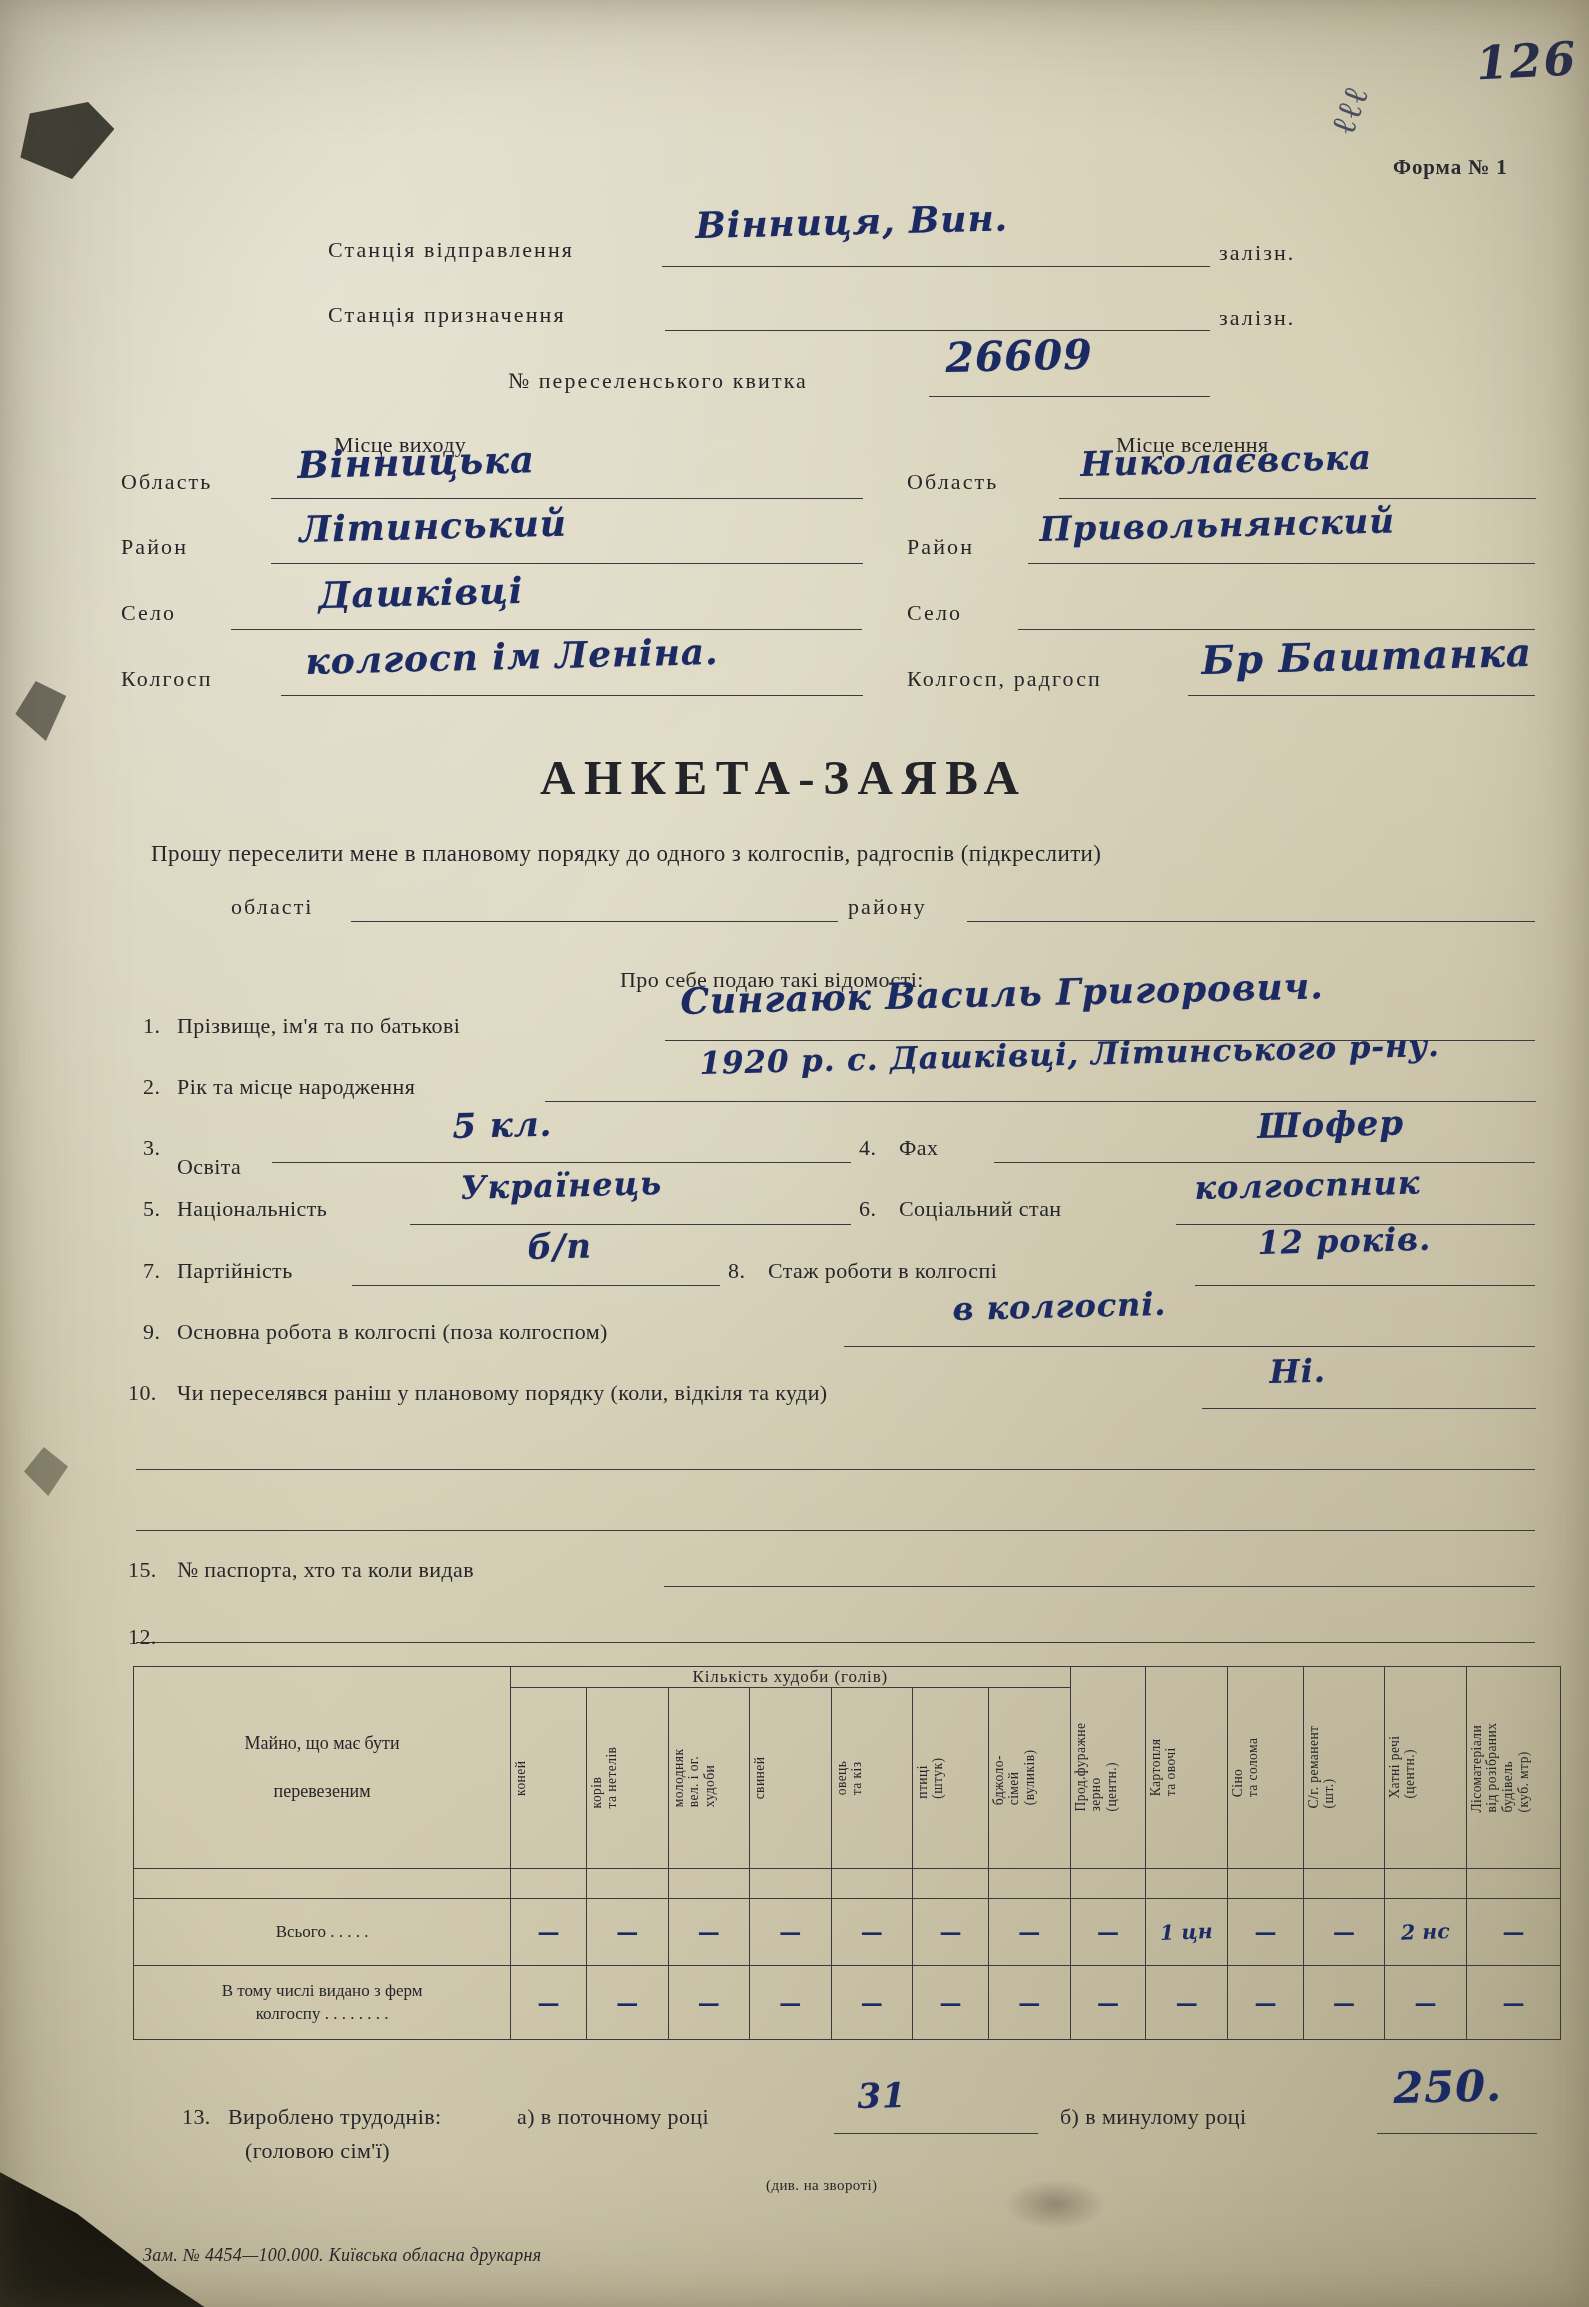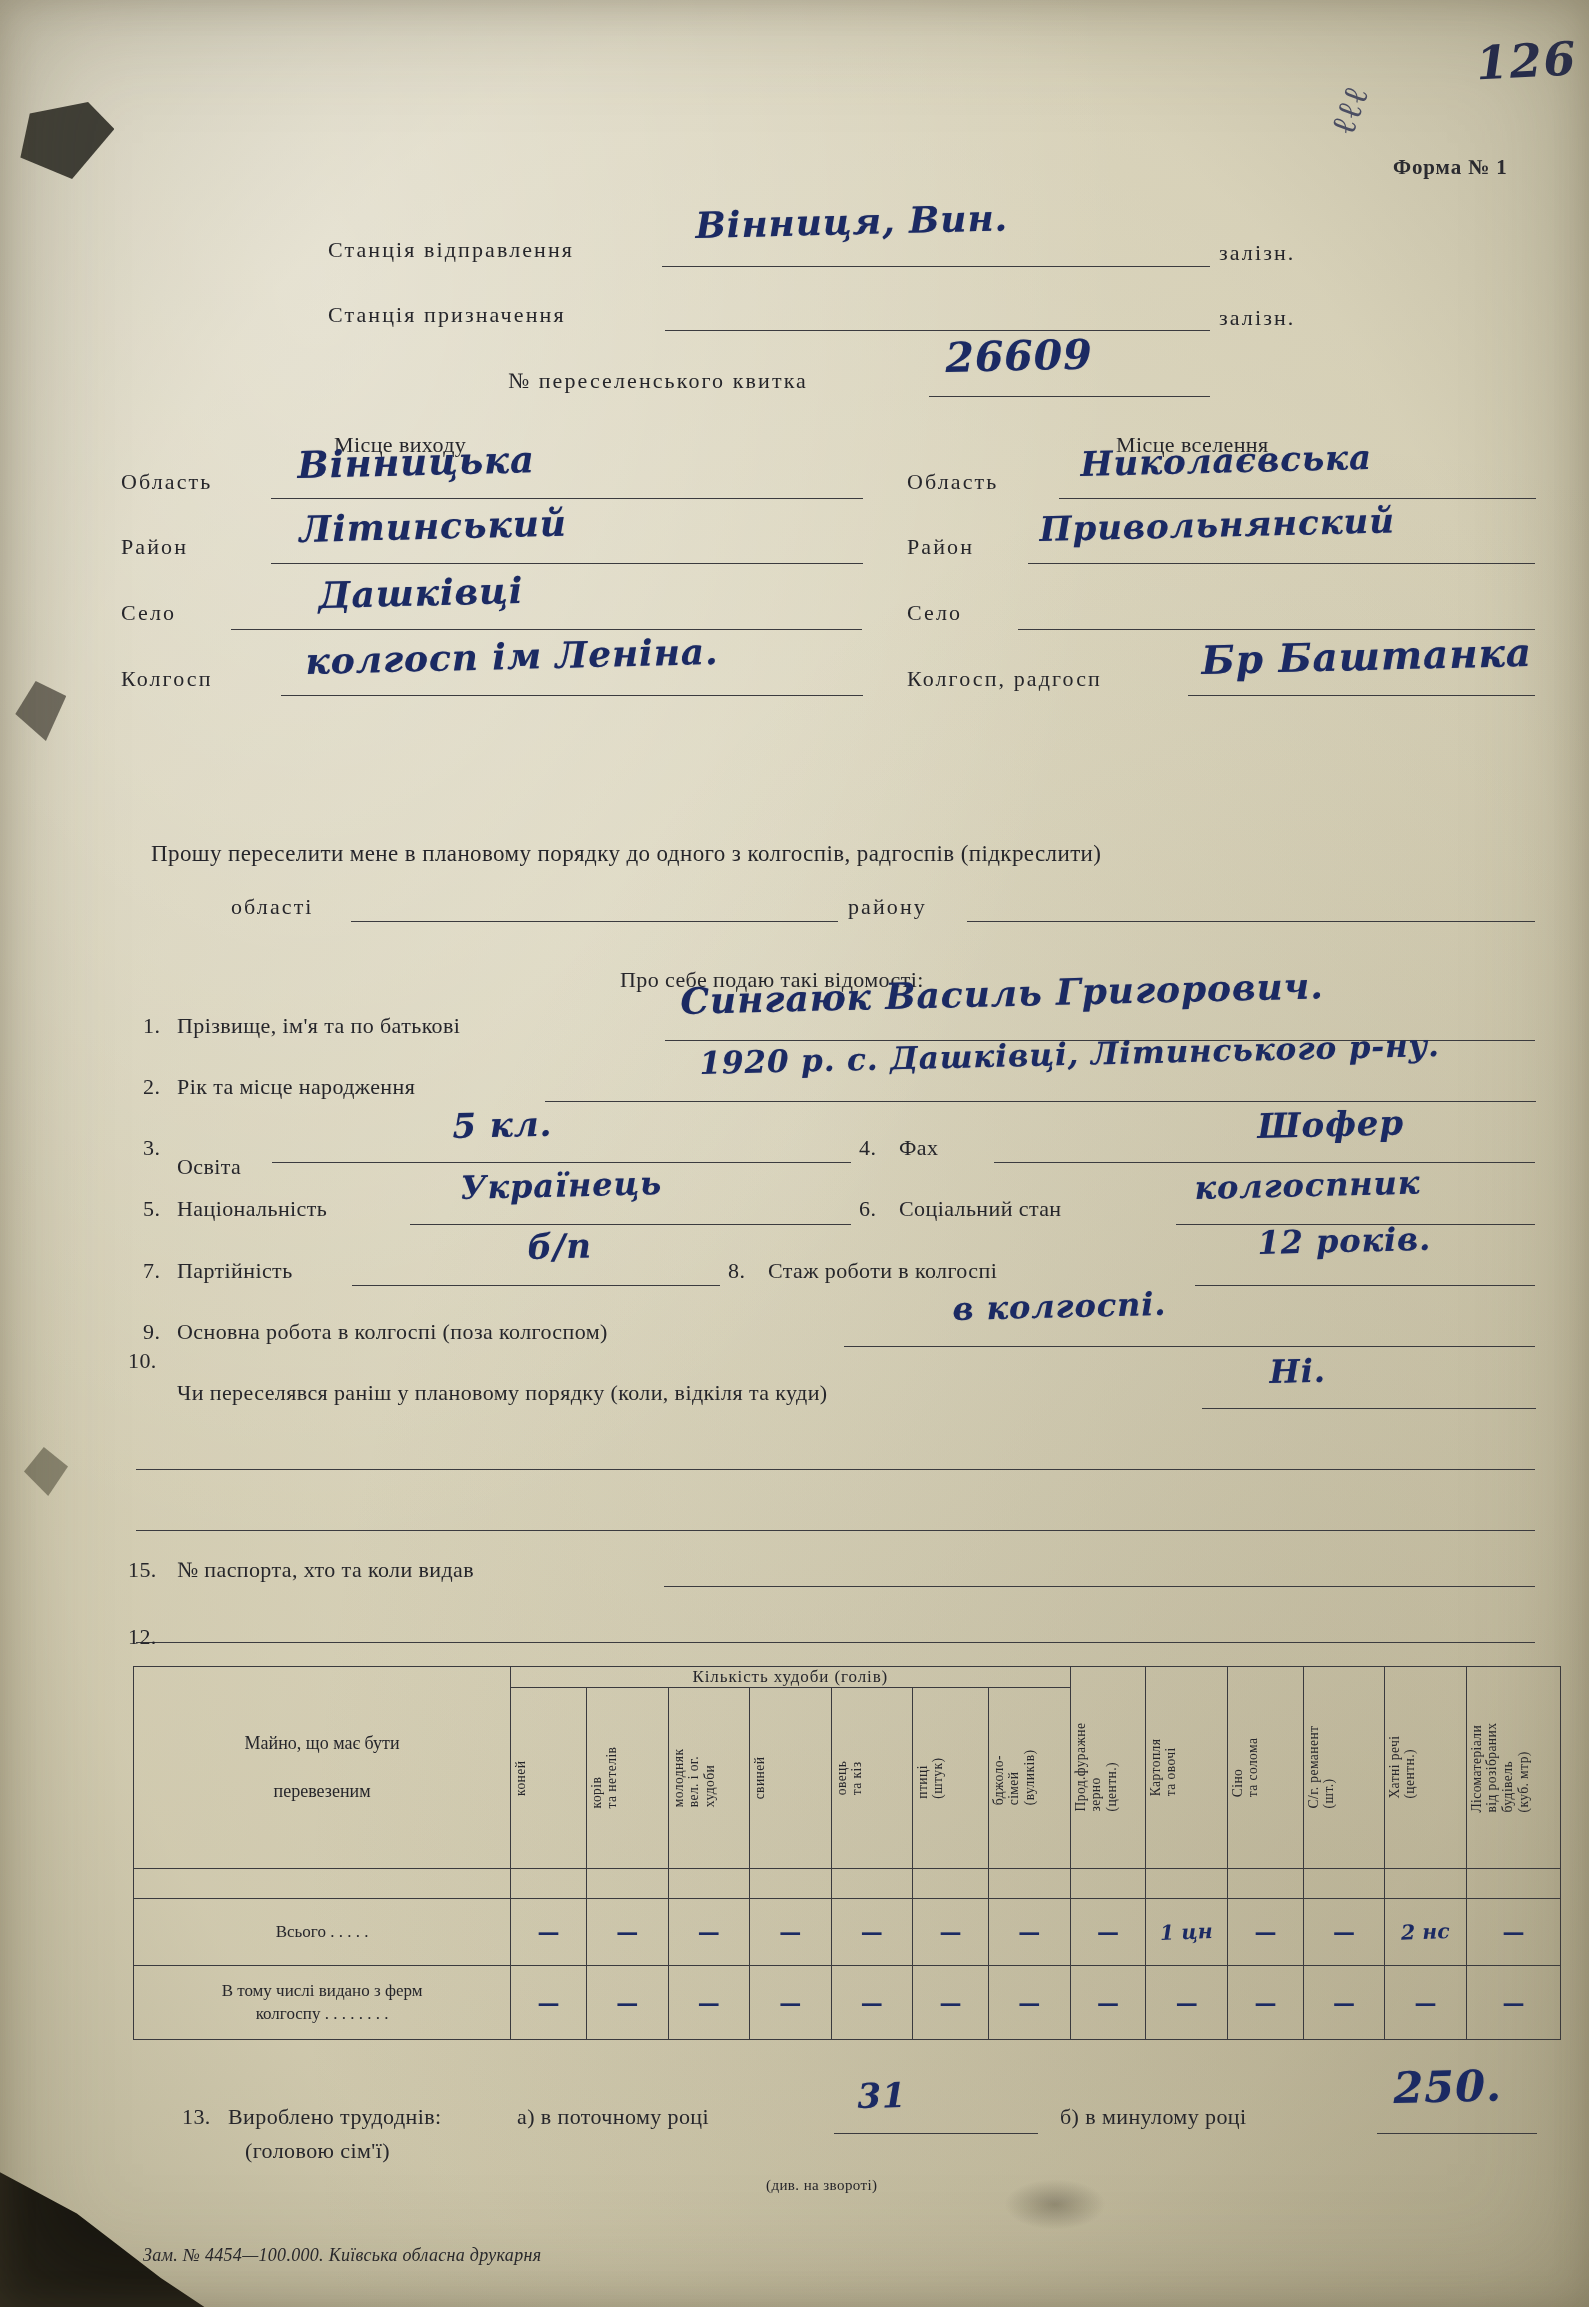--- a/index.html
+++ b/index.html
@@ -242,20 +242,21 @@
     <div class="abs hand" style="left:1040px; top:509px; font-size:34px;">Привольнянский</div>
 
     <div class="abs printed lbl-sp" style="left:907px; top:600px;">Село</div>
     <div class="rule" style="left:1018px; top:629px; width:517px;"></div>
     <div class="abs hand" style="left:1055px; top:575px; font-size:34px;"></div>
 
     <div class="abs printed lbl-sp" style="left:907px; top:666px;">Колгосп, радгосп</div>
     <div class="rule" style="left:1188px; top:695px; width:347px;"></div>
     <div class="abs hand" style="left:1202px; top:637px; font-size:39px;">Бр Баштанка</div>
 
+    <div class="abs title" style="left:540px; top:749px;">АНКЕТА-ЗАЯВА</div>
 
     <div class="abs printed" style="left:151px; top:841px; font-size:23px;">Прошу переселити мене в плановому порядку до одного з колгоспів, радгоспів (підкреслити)</div>
 
     <div class="abs printed lbl-sp" style="left:231px; top:894px;">області</div>
     <div class="rule" style="left:351px; top:921px; width:487px;"></div>
     <div class="abs printed lbl-sp" style="left:848px; top:894px;">району</div>
     <div class="rule" style="left:967px; top:921px; width:568px;"></div>
 
     <div class="abs printed" style="left:620px; top:967px; font-size:22px;">Про себе подаю такі відомості:</div>
 
@@ -297,21 +298,21 @@
     <div class="abs printed lbl" style="left:728px; top:1258px;">8.</div>
     <div class="abs printed lbl" style="left:768px; top:1258px;">Стаж роботи в колгоспі</div>
     <div class="rule" style="left:1195px; top:1285px; width:340px;"></div>
     <div class="abs hand" style="left:1258px; top:1224px; font-size:32px;">12 років.</div>
 
     <div class="abs printed lbl" style="left:143px; top:1319px;">9.</div>
     <div class="abs printed lbl" style="left:177px; top:1319px;">Основна робота в колгоспі (поза колгоспом)</div>
     <div class="rule" style="left:844px; top:1346px; width:691px;"></div>
     <div class="abs hand" style="left:953px; top:1290px; font-size:32px;">в колгоспі.</div>
 
-    <div class="abs printed lbl" style="left:128px; top:1348px;text-align:center;">10.</div>
+    <div class="abs printed lbl" style="left:128px; top:1380px;text-align:center;">10.</div>
     <div class="abs printed lbl" style="left:177px; top:1380px;">Чи переселявся раніш у плановому порядку (коли, відкіля та куди)</div>
     <div class="rule" style="left:1202px; top:1408px; width:334px;"></div>
     <div class="abs hand" style="left:1270px; top:1353px; font-size:32px;">Ні.</div>
 
     <div class="rule" style="left:136px; top:1469px; width:1399px;"></div>
     <div class="rule" style="left:136px; top:1530px; width:1399px;"></div>
 
     <div class="abs printed lbl" style="left:128px; top:1557px;">15.</div>
     <div class="abs printed lbl" style="left:177px; top:1557px;">№ паспорта, хто та коли видав</div>
     <div class="rule" style="left:664px; top:1586px; width:871px;"></div>

